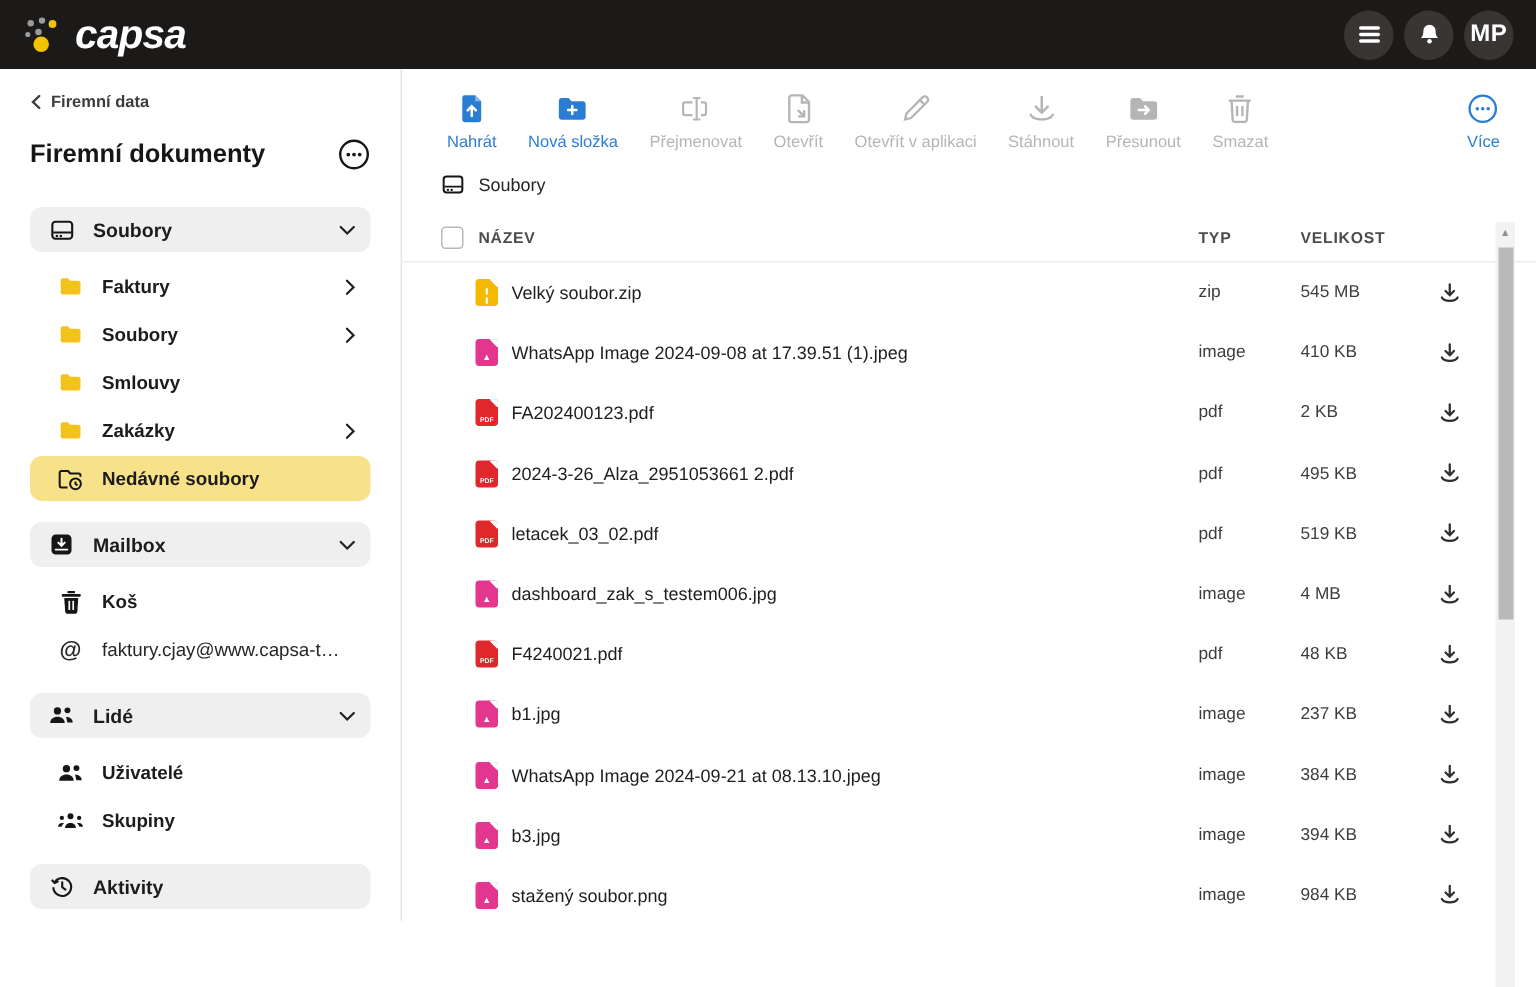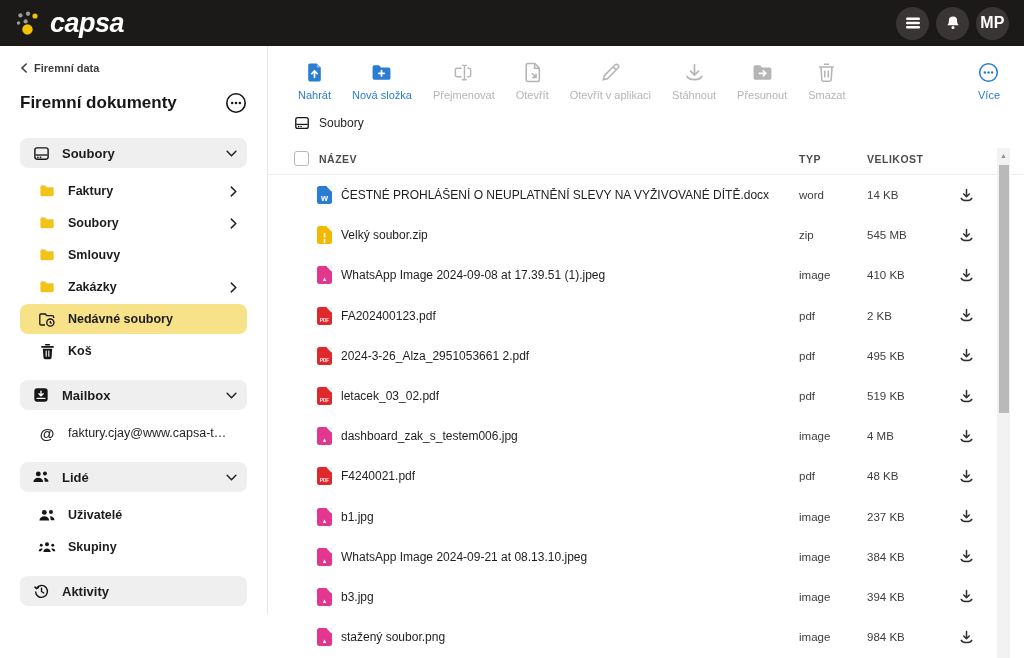--- a/index.html
+++ b/index.html
@@ -216,47 +216,47 @@
           <span class="sb-icon">
             <svg width="19" height="17" viewBox="0 0 20 18" fill="none" stroke="#161616" stroke-width="1.5">
               <path d="M17.4 7.2V6.1c0-.8-.6-1.4-1.4-1.4H9.7L8.2 2.9H3.4c-.8 0-1.4.6-1.4 1.4v9.4c0 .8.6 1.4 1.4 1.4h4.4"></path>
               <circle cx="13.7" cy="12.4" r="4"></circle>
               <path d="M13.7 10.6v1.9l1.5 1"></path>
             </svg>
           </span>
           <span class="lbl">Nedávné soubory</span>
         </div>
 
+        <div class="nav-item section grp-gap">
+          <span class="sb-icon">
+            <svg width="16" height="16" viewBox="0 0 18 18">
+              <rect x="1.5" y="1.5" width="15" height="15" rx="3.2" fill="#161616"></rect>
+              <path d="M9 4.6v5.2M6.6 7.6 9 10l2.4-2.4" stroke="#fff" stroke-width="1.5" fill="none" stroke-linecap="round"></path>
+              <path d="M4.6 12.8h8.8" stroke="#fff" stroke-width="1.4" stroke-linecap="round"></path>
+            </svg>
+          </span>
+          <span class="lbl">Mailbox</span>
+          <span class="chev">
+            <svg width="11" height="7" viewBox="0 0 12 8">
+                <path d="M1 1.5 6 6.5 11 1.5" fill="none" stroke="#222" stroke-width="1.7" stroke-linecap="round"></path>
+              </svg>
+          </span>
+        </div>
+
         <div class="nav-item subitem">
           <span class="sb-icon">
             <svg width="15" height="17" viewBox="0 0 16 18">
               <rect x="1.2" y="3.2" width="13.6" height="1.9" rx=".9" fill="#161616"></rect>
               <rect x="5.2" y="1" width="5.6" height="1.6" rx=".8" fill="#161616"></rect>
               <path d="M3 6h10l-.7 9.7c-.1.9-.8 1.5-1.7 1.5H5.4c-.9 0-1.6-.6-1.7-1.5z" fill="#161616"></path>
               <rect x="6" y="8" width="1.2" height="6.5" fill="#fff"></rect>
               <rect x="8.8" y="8" width="1.2" height="6.5" fill="#fff"></rect>
             </svg>
           </span>
           <span class="lbl">Koš</span>
-        </div>
-
-        <div class="nav-item section grp-gap">
-          <span class="sb-icon">
-            <svg width="16" height="16" viewBox="0 0 18 18">
-              <rect x="1.5" y="1.5" width="15" height="15" rx="3.2" fill="#161616"></rect>
-              <path d="M9 4.6v5.2M6.6 7.6 9 10l2.4-2.4" stroke="#fff" stroke-width="1.5" fill="none" stroke-linecap="round"></path>
-              <path d="M4.6 12.8h8.8" stroke="#fff" stroke-width="1.4" stroke-linecap="round"></path>
-            </svg>
-          </span>
-          <span class="lbl">Mailbox</span>
-          <span class="chev">
-            <svg width="11" height="7" viewBox="0 0 12 8">
-                <path d="M1 1.5 6 6.5 11 1.5" fill="none" stroke="#222" stroke-width="1.7" stroke-linecap="round"></path>
-              </svg>
-          </span>
         </div>
 
         <div class="nav-item subitem email-item">
           <span class="at-glyph">@</span>
           <span class="lbl">faktury.cjay@www.capsa-t…</span>
         </div>
 
         <div class="nav-item section grp-gap">
           <span class="sb-icon">
             <svg width="19" height="14" viewBox="0 0 20 14">
@@ -409,36 +409,20 @@
       <div class="thead">
         <span class="cb"></span>
         <span class="h-name">NÁZEV</span>
         <span class="col-type">TYP</span>
         <span class="col-size">VELIKOST</span>
         <span class="col-dl"></span>
       </div>
 
       <div>
 
-        <div class="trow">
-          <div class="fname">
-            <span class="file-icon" data-filetype="word"></span>
-            <span class="nm">ČESTNÉ PROHLÁŠENÍ O NEUPLATNĚNÍ SLEVY NA VYŽIVOVANÉ DÍTĚ.docx</span>
-          </div>
-          <span class="ftype col-type">word</span>
-          <span class="fsize col-size">14 KB</span>
-          <span class="col-dl">
-              <button class="dl-btn">
-                <svg viewBox="0 0 16 16" fill="none" stroke="currentColor" stroke-width="1.6">
-                  <path d="M8 1.6v7.6M5 6.4 8 9.4l3-3" stroke-linecap="round"></path>
-                  <path d="M2.4 11c.8 1.5 3 2.4 5.6 2.4s4.8-.9 5.6-2.4" stroke-linecap="round"></path>
-                </svg>
-              </button>
-            </span>
-        </div>
 
         <div class="trow">
           <div class="fname">
             <span class="file-icon" data-filetype="zip"></span>
             <span class="nm">Velký soubor.zip</span>
           </div>
           <span class="ftype col-type">zip</span>
           <span class="fsize col-size">545 MB</span>
           <span class="col-dl">
               <button class="dl-btn">

